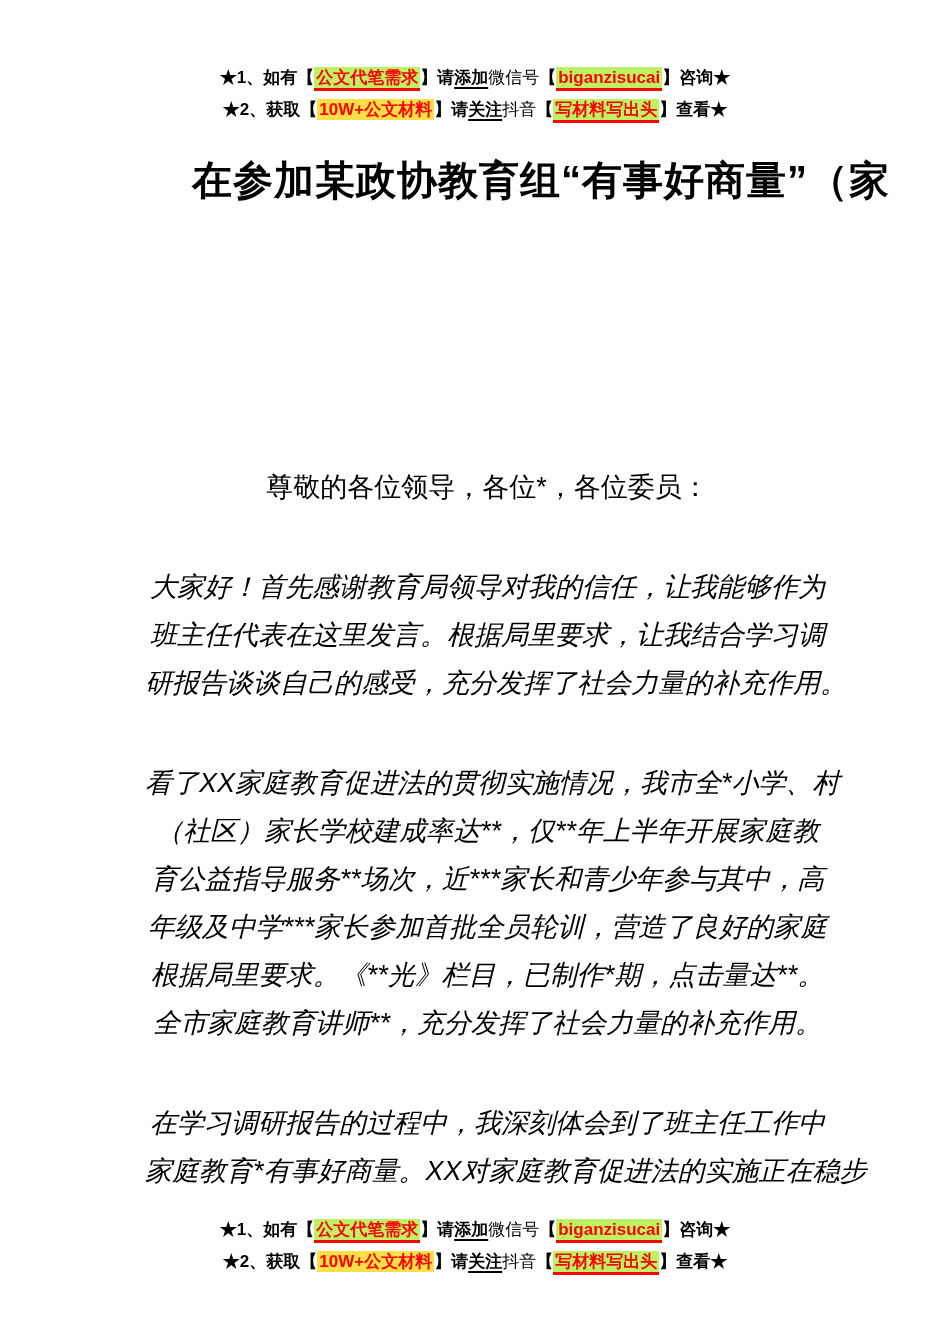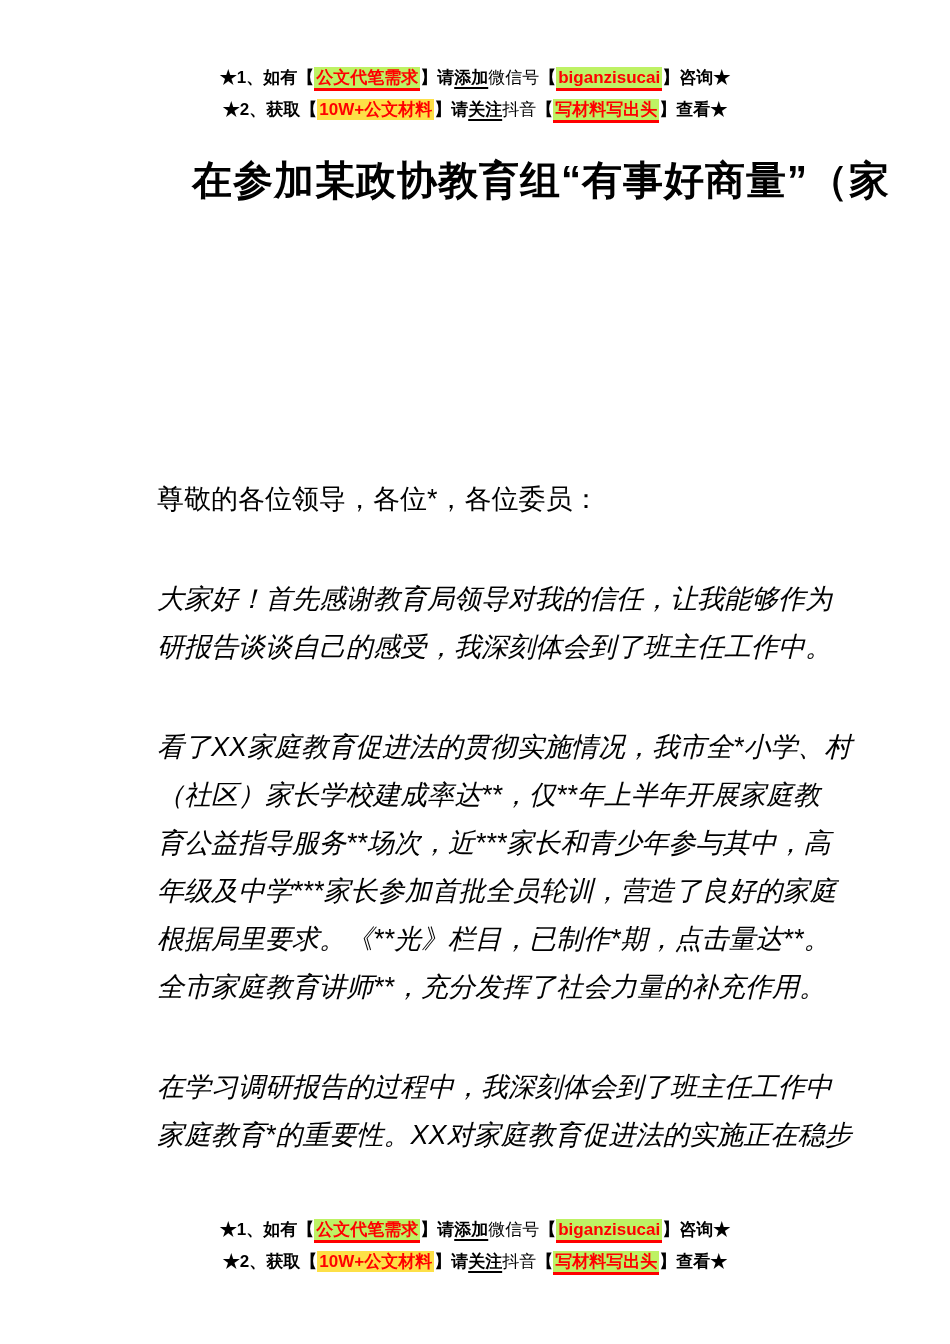--- a/index.html
+++ b/index.html
@@ -52,21 +52,21 @@
   }
   .doc-title .title-line{white-space:nowrap;}
   
   .doc-body{
     position:absolute;
     top:463px;left:145px;right:120px;
     font-size:27px;
     line-height:48px;
     font-weight:400;
   }
-  .para{margin:12px;}
+  .para{margin:0;text-align:center;}
   .para + .para{margin-top:52px;font-style:italic;}
   .line{white-space:nowrap;}
 </style>
 </head>
 <body>
 
 <div class="page">
 
   <div class="promo header">
     <div class="promo-line">
@@ -80,33 +80,34 @@
   <div class="doc-title">
     <div class="title-line">在参加某政协教育组“有事好商量”（家</div>
   </div>
 
   <div class="doc-body">
     <div class="para">
       <div class="line">尊敬的各位领导，各位*，各位委员：</div>
     </div>
     <div class="para">
       <div class="line">大家好！首先感谢教育局领导对我的信任，让我能够作为</div>
-      <div class="line">研报告谈谈自己的感受，我深刻体会到了班主任工作中。</div>
+      <div class="line">班主任代表在这里发言。根据局里要求，让我结合学习调</div>
+      <div class="line">研报告谈谈自己的感受，充分发挥了社会力量的补充作用。</div>
     </div>
     <div class="para">
       <div class="line">看了XX家庭教育促进法的贯彻实施情况，我市全*小学、村</div>
       <div class="line">（社区）家长学校建成率达**，仅**年上半年开展家庭教</div>
       <div class="line">育公益指导服务**场次，近***家长和青少年参与其中，高</div>
       <div class="line">年级及中学***家长参加首批全员轮训，营造了良好的家庭</div>
       <div class="line">根据局里要求。《**光》栏目，已制作*期，点击量达**。</div>
       <div class="line">全市家庭教育讲师**，充分发挥了社会力量的补充作用。</div>
     </div>
     <div class="para">
       <div class="line">在学习调研报告的过程中，我深刻体会到了班主任工作中</div>
-      <div class="line">家庭教育*的重要性。XX对家庭教育促进法的实施正在稳步</div>
+      <div class="line">家庭教育*有事好商量。XX对家庭教育促进法的实施正在稳步</div>
     </div>
   </div>
 
   <div class="promo footer">
     <div class="promo-line">
       <span>★1、如有【</span><span class="seg-hl-u">公文代笔需求</span><span>】请</span><span class="seg-u">添加</span><span class="seg-reg">微信号</span><span>【</span><span class="seg-hl-u">biganzisucai</span><span>】咨询★</span>
     </div>
     <div class="promo-line">
       <span>★2、获取【</span><span class="seg-hl">10W+公文材料</span><span>】请</span><span class="seg-u">关注</span><span class="seg-reg">抖音</span><span>【</span><span class="seg-hl-u">写材料写出头</span><span>】查看★</span>
     </div>

